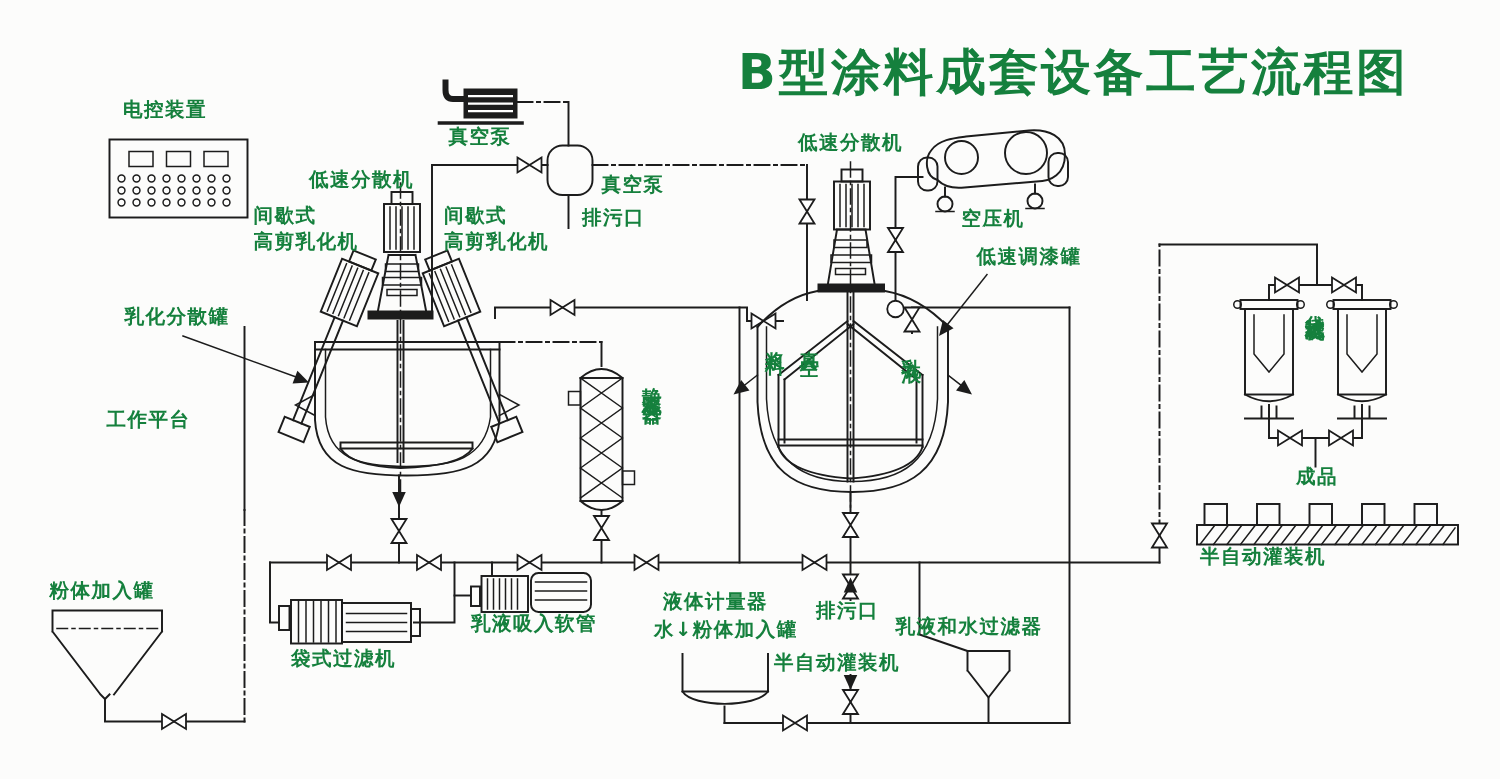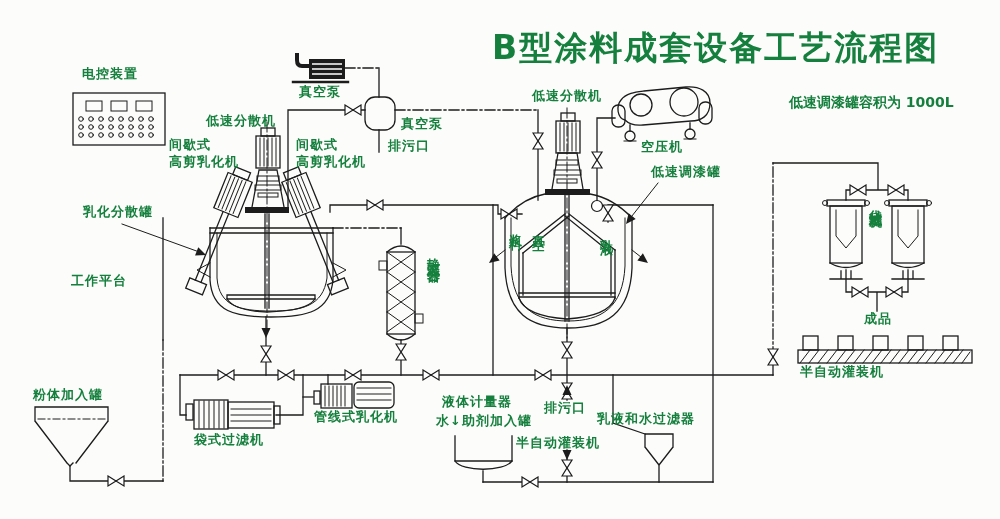--- a/index.html
+++ b/index.html
@@ -301,21 +301,20 @@
     <rect class="p" x="838" y="336" width="15" height="14"></rect>
     <rect class="p" x="873" y="336" width="15" height="14"></rect>
     <rect class="p" x="908" y="336" width="15" height="14"></rect>
     <rect class="p" x="943" y="336" width="15" height="14"></rect>
   </g>
 </svg>
 
 <div class="title">B型涂料成套设备工艺流程图</div>
 
 <div class="note">
-  <div class="ind">低速调漆罐容积为 1000L</div>
 </div>
 
 <div class="lbl" style="left:82px;top:66px">电控装置</div>
 <div class="lbl" style="left:299px;top:84px">真空泵</div>
 <div class="lbl" style="left:206px;top:113px">低速分散机</div>
 <div class="lbl" style="left:169px;top:137px">间歇式
 高剪乳化机</div>
 <div class="lbl" style="left:296px;top:137px">间歇式
 高剪乳化机</div>
 <div class="lbl" style="left:83px;top:204px">乳化分散罐</div>
@@ -327,20 +326,20 @@
 <div class="lbl" style="left:651px;top:164px">低速调漆罐</div>
 <div class="vlbl" style="left:506px;top:224px">浆料</div>
 <div class="vlbl" style="left:529px;top:224px">真空</div>
 <div class="vlbl" style="left:597px;top:228px">乳液</div>
 <div class="vlbl" style="left:424px;top:248px">静态混合器</div>
 <div class="vlbl" style="left:866px;top:200px;letter-spacing:1px">袋式过滤机</div>
 <div class="lbl" style="left:864px;top:311px">成品</div>
 <div class="lbl" style="left:800px;top:364px">半自动灌装机</div>
 <div class="lbl" style="left:33px;top:387px">粉体加入罐</div>
 <div class="lbl" style="left:194px;top:432px">袋式过滤机</div>
-<div class="lbl" style="left:314px;top:409px">管线式乳化机</div>
+<div class="lbl" style="left:314px;top:409px">乳液吸入软管</div>
 <div class="lbl" style="left:442px;top:394px">液体计量器</div>
-<div class="lbl" style="left:436px;top:413px">水↓助剂加入罐</div>
+<div class="lbl" style="left:436px;top:413px">水↓粉体加入罐</div>
 <div class="lbl" style="left:544px;top:400px">排污口</div>
 <div class="lbl" style="left:597px;top:411px">乳液和水过滤器</div>
 <div class="lbl" style="left:516px;top:435px">半自动灌装机</div>
 
 </div>
 
 </body></html>

